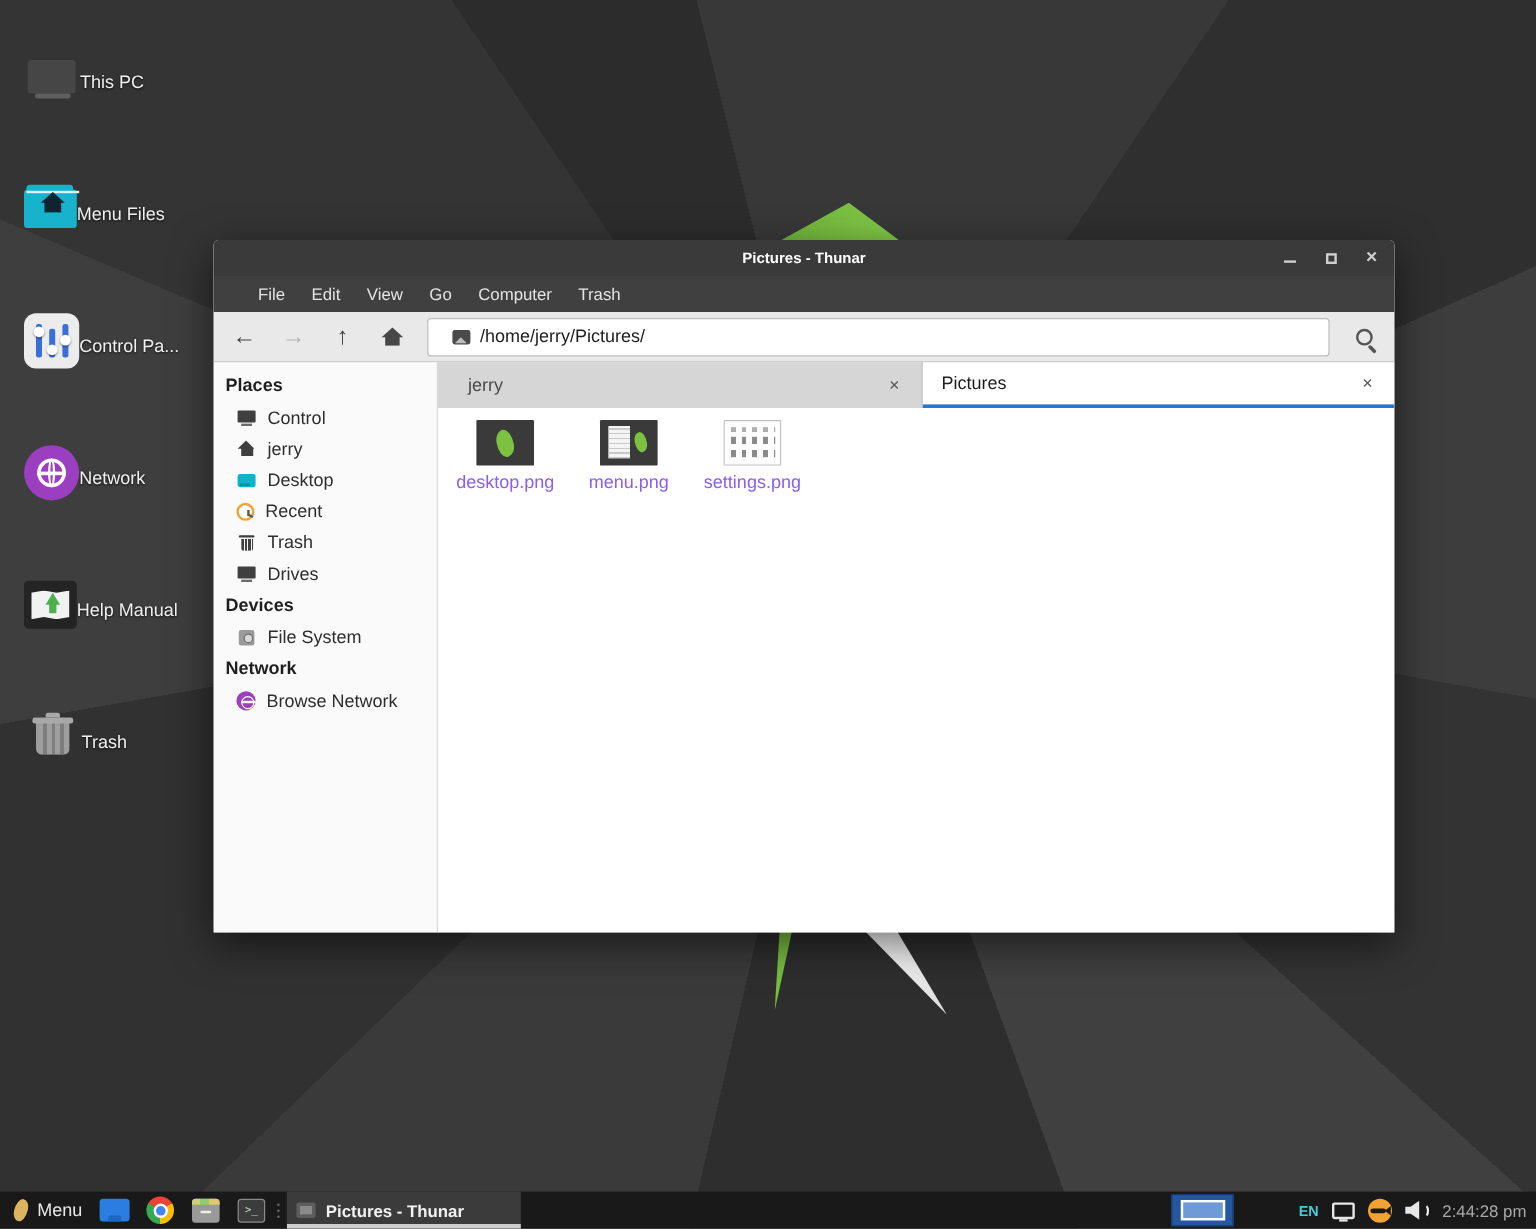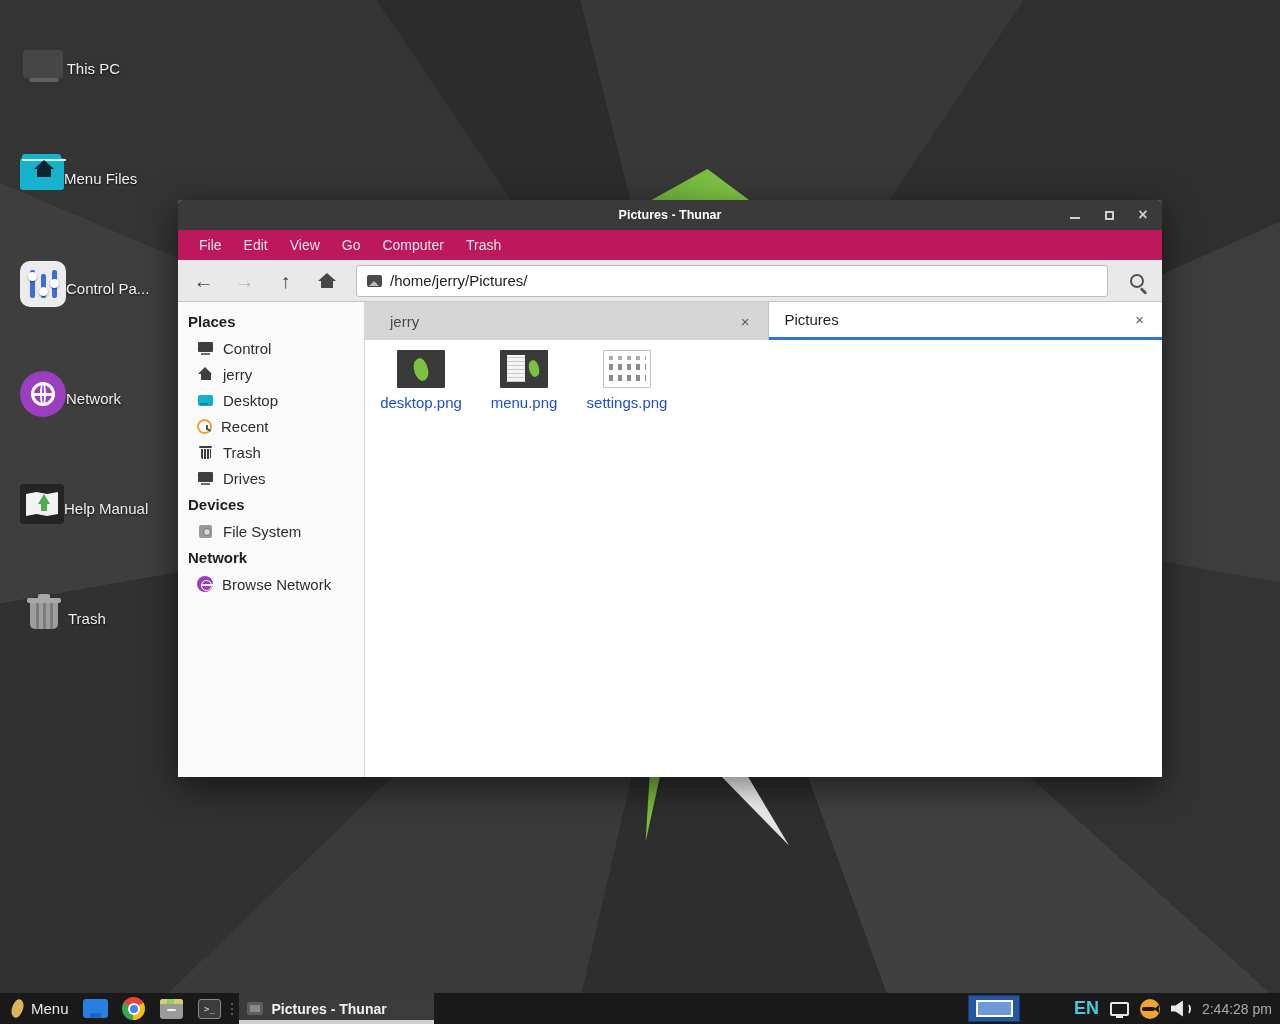--- a/index.html
+++ b/index.html
@@ -91,39 +91,39 @@
   .title { position:absolute; left:0; right:0; text-align:center; color:#fff;
     font-size:12.5px; font-weight:bold; }
   .controls { position:absolute; right:12px; top:0; height:30px; display:flex;
     align-items:center; gap:20px; }
   .ctl { width:14px; height:14px; display:flex; align-items:center; justify-content:center;
     color:#cfcfcf; cursor:pointer; }
   .ctl .minbar { width:10px; height:2px; background:#cfcfcf; margin-top:6px; }
   .ctl .maxbox { width:9px; height:9px; border:2px solid #cfcfcf; }
   .ctl.close { font-size:16px; font-weight:bold; line-height:14px; }
 
-  .menubar { height:30px; background:#be185d; display:flex; align-items:flex-start;
-    padding-left:10px; gap:0; flex:0 0 auto; }
+  .menubar { height:30px; background:#404040; display:flex; align-items:flex-start;
+    padding-left:26px; gap:0; flex:0 0 auto; }
   .menubar .mitem { color:#e4e4e4; font-size:14px; padding:0 11px; height:30px;
     display:flex; align-items:center; cursor:pointer; }
 
   .toolbar { height:42px; background:#e9e9e9; border-bottom:1px solid #c6c6c6;
     display:flex; align-items:center; padding:0 4px 0 6px; gap:2px; flex:0 0 auto; }
   .navbtn { width:39px; height:34px; display:flex; align-items:center; justify-content:center;
     border-radius:3px; cursor:pointer; }
   .navbtn .arr { font-size:20px; font-weight:bold; color:#474747; line-height:1; }
   .navbtn.disabled .arr { color:#b7b7b7; }
   .home-ic { position:relative; width:18px; height:15px; }
   .home-ic::before { content:""; position:absolute; left:0; top:0; width:0; height:0;
     border-left:9px solid transparent; border-right:9px solid transparent;
     border-bottom:8px solid #474747; }
   .home-ic::after { content:""; position:absolute; left:3px; top:7px; width:12px; height:8px;
     background:#474747; }
   .pathbar { flex:1; height:32px; background:#fff; border:1px solid #bdbdbd; border-radius:3px;
-    margin:0 6px 0 8px; display:flex; align-items:center; padding:0 10px; gap:8px; cursor:text; }
+    margin:0 6px 0 8px; display:flex; align-items:center; padding:0 20px; gap:8px; cursor:text; }
   .pathbar .img-ic { width:15px; height:12px; background:#4a4a4a; border-radius:2px; position:relative; overflow:hidden; }
   .pathbar .img-ic::after { content:""; position:absolute; left:2px; bottom:1px; width:0; height:0;
     border-left:5px solid transparent; border-right:5px solid transparent;
     border-bottom:5px solid #bdbdbd; }
   .pathbar .ptext { font-size:15px; color:#212121; }
   .searchbtn { width:42px; height:34px; display:flex; align-items:center; justify-content:center; cursor:pointer; }
   .mag { position:relative; width:14px; height:14px; border:2.5px solid #555; border-radius:50%; }
   .mag::after { content:""; position:absolute; left:10px; top:11px; width:3px; height:8px;
     background:#555; transform:rotate(-45deg); border-radius:2px; }
 
@@ -183,21 +183,21 @@
   .t-desktop .blob { left:17px; top:8px; width:14px; height:23px; }
   .t-menu .panel { position:absolute; left:7px; top:5px; width:18px; height:27px; background:#f4f4f4;
     background-image:repeating-linear-gradient(0deg, #c9c9c9 0 1px, transparent 1px 4px); }
   .t-menu .blob { left:29px; top:10px; width:10px; height:17px; }
   .t-settings { background:#fdfdfd; border:1px solid #c2c2c2; }
   .t-settings .row { position:absolute; left:5px; right:4px;
     background-image:repeating-linear-gradient(90deg, #8b8b8b 0 4px, transparent 4px 9px); }
   .t-settings .r1 { top:5px;  height:4px; opacity:.7; }
   .t-settings .r2 { top:13px; height:6px; }
   .t-settings .r3 { top:24px; height:6px; }
-  .fname { font-size:15px; color:#1d4ed8; }
+  .fname { font-size:15px; color:#8b5cf6; }
 
   .statusbar { height:30px; background:#ededed; border-top:1px solid #cfcfcf;
     display:flex; align-items:center; padding:0 12px; gap:8px; font-size:14px;
     color:#333; flex:0 0 auto; }
 
   
   .taskbar { position:absolute; left:0; bottom:0; width:1280px; height:31px;
     background:#191919; display:flex; align-items:center; padding:0 8px 0 6px; }
   .tb-menu { display:flex; align-items:center; gap:8px; padding:0 6px; height:31px; cursor:pointer; }
   .mint-ic { width:11px; height:19px; background:#dcb45f;
@@ -232,21 +232,21 @@
   .taskbtn .tb-ic::after { content:""; position:absolute; left:3px; top:3px; width:10px; height:7px;
     background:#8a8a8a; }
   .taskbtn .tb-label { color:#f2f2f2; font-size:14px; font-weight:bold; white-space:nowrap;
     overflow:hidden; }
   .tb-flex { flex:1; }
   .pager { width:52px; height:27px; background:#2457a0; border:1px solid #153a6e;
     position:relative; cursor:pointer; margin-right:54px; }
   .pager .mini { position:absolute; left:7px; top:4px; width:37px; height:17px;
     background:#6f9ad8; border:2px solid #fff; }
   .tray { display:flex; align-items:center; gap:11px; }
-  .tray-lang { color:#4cc8d9; font-size:18px; font-weight:bold; cursor:pointer; }
+  .tray-lang { color:#4cc8d9; font-size:12px; font-weight:bold; cursor:pointer; }
   .ic-display { width:19px; height:14px; border:2px solid #e8e8e8; border-radius:2px; position:relative; cursor:pointer; }
   .ic-display::after { content:""; position:absolute; left:4px; bottom:-4px; width:7px; height:2px; background:#e8e8e8; }
   .ic-update { width:20px; height:20px; border-radius:50%; background:#f0a232; position:relative; cursor:pointer; }
   .ic-update::before { content:""; position:absolute; left:2px; top:8px; width:13px; height:4px;
     background:#191919; border-radius:2px; }
   .ic-update::after { content:""; position:absolute; right:1px; top:6px; width:0; height:0;
     border-top:4px solid transparent; border-bottom:4px solid transparent; border-right:5px solid #191919; }
   .ic-speaker { position:relative; width:20px; height:16px; cursor:pointer; }
   .ic-speaker .body { position:absolute; left:0; top:0; width:12px; height:16px; background:#e8e8e8;
     clip-path:polygon(0 32%, 38% 32%, 100% 0, 100% 100%, 38% 68%, 0 68%); }

